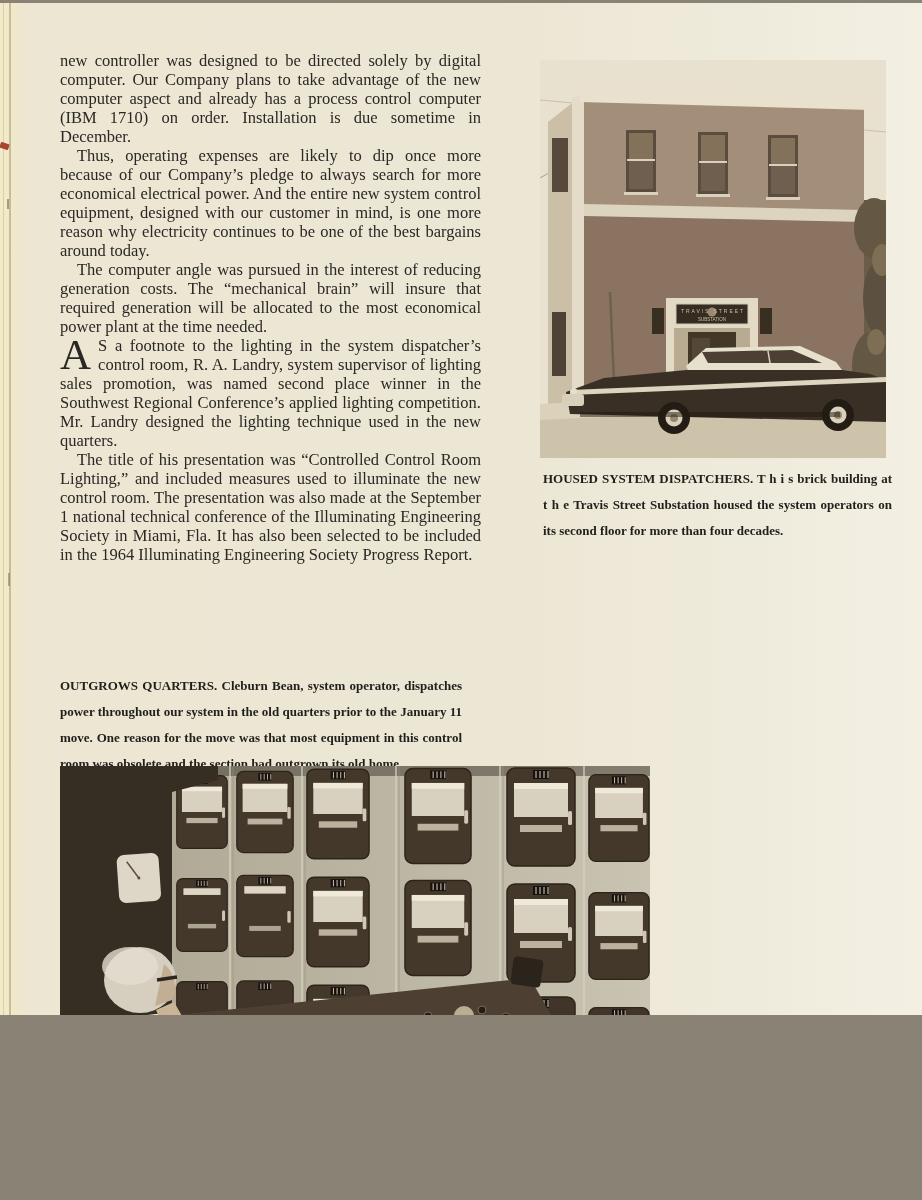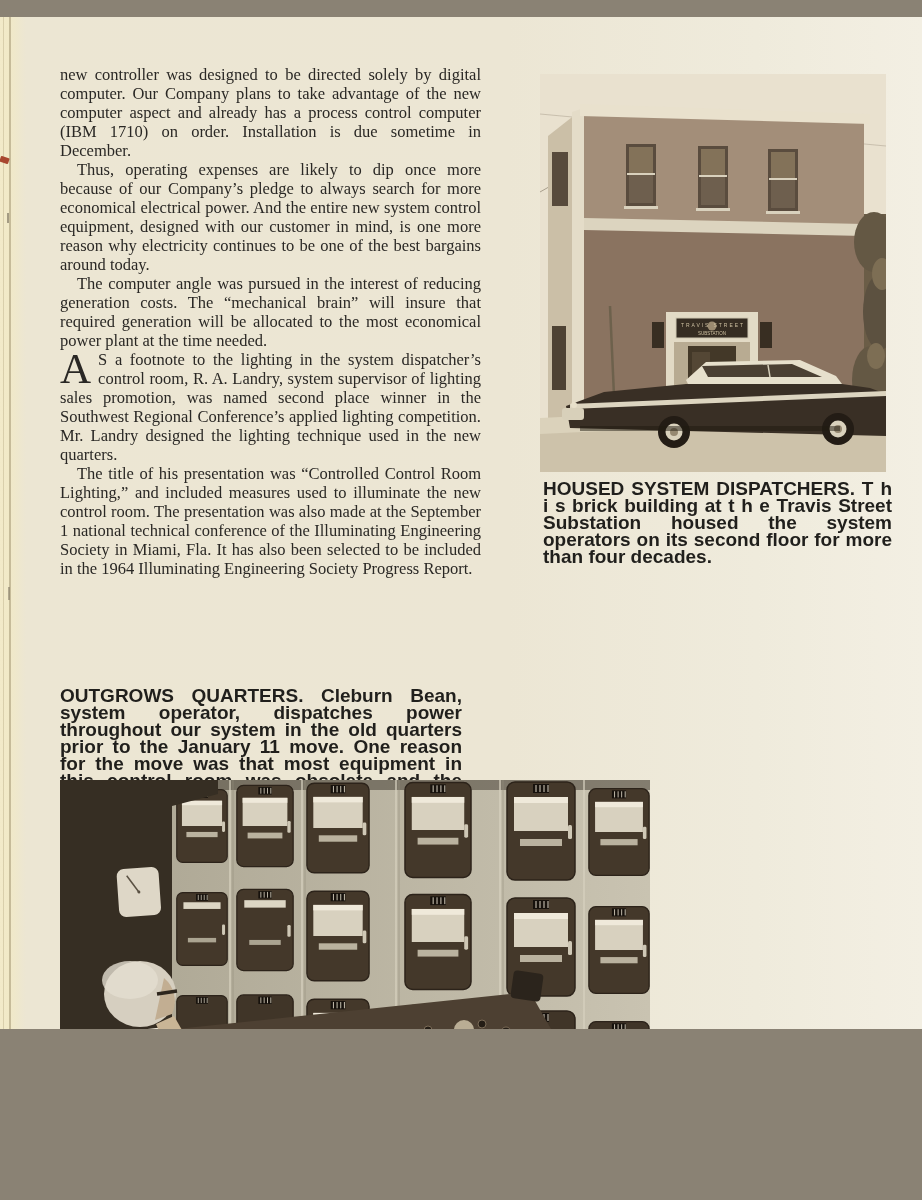--- a/index.html
+++ b/index.html
@@ -1,17 +1,17 @@
 <!DOCTYPE html>
 <html><head>
 <meta charset="utf-8">
 <style>
   html,body{margin:0;padding:0;background:#8a8274;}
   .page{
-    position:relative;width:922px;height:1012px;margin:17px auto;overflow:hidden;
+    position:relative;width:922px;height:1012px;margin:3px auto;overflow:hidden;
     background:
       linear-gradient(90deg,#f2eac9 0px,#f1e9c7 9px,#ece6d3 26px,#ece6d4 55%,#efebdc 82%,#f3efe3 100%);
     font-family:"Liberation Serif",serif;color:#2b2926;
   }
   .crease{position:absolute;left:9px;top:0;width:2px;height:1200px;background:rgba(135,120,85,.40);}
   .crease2{position:absolute;left:3px;top:0;width:1px;height:1200px;background:rgba(160,145,105,.30);}
   .red-mark{position:absolute;left:0px;top:140px;width:9px;height:6px;background:#a8472f;transform:rotate(18deg);border-radius:1px;}
   .tick1{position:absolute;left:7px;top:196px;width:2px;height:10px;background:#7b7260;opacity:.65;}
   .tick2{position:absolute;left:8px;top:570px;width:2px;height:13px;background:#7b7260;opacity:.55;}
 
@@ -21,22 +21,22 @@
   }
   .article p{margin:0;text-indent:17px;}
   .article p.first{text-indent:0;}
   .article p.dropcap-para{text-indent:0;}
   .dropcap{
     float:left;font-family:"Liberation Serif",serif;font-size:43px;line-height:35px;
     padding:1px 7px 0 0;color:#2a2825;
   }
 
   .caption{
-    font-family:Liberation Sans, sans-serif;font-weight:bold;
-    font-size:19px;line-height:17px;color:#201f1c;text-align:justify;
+    font-family:Liberation Serif, serif;font-weight:bold;
+    font-size:13px;line-height:26px;color:#201f1c;text-align:justify;
   }
   .caption-building{position:absolute;left:543px;top:463px;width:349px;}
   .caption-control{position:absolute;left:60px;top:670px;width:402px;}
 
   .photo{position:absolute;display:block;}
   .photo-building{left:540px;top:57px;width:346px;height:398px;}
   .photo-control{left:60px;top:763px;width:590px;height:372px;}
   .photo svg{display:block;width:100%;height:100%;}
 
   .footer-left{

